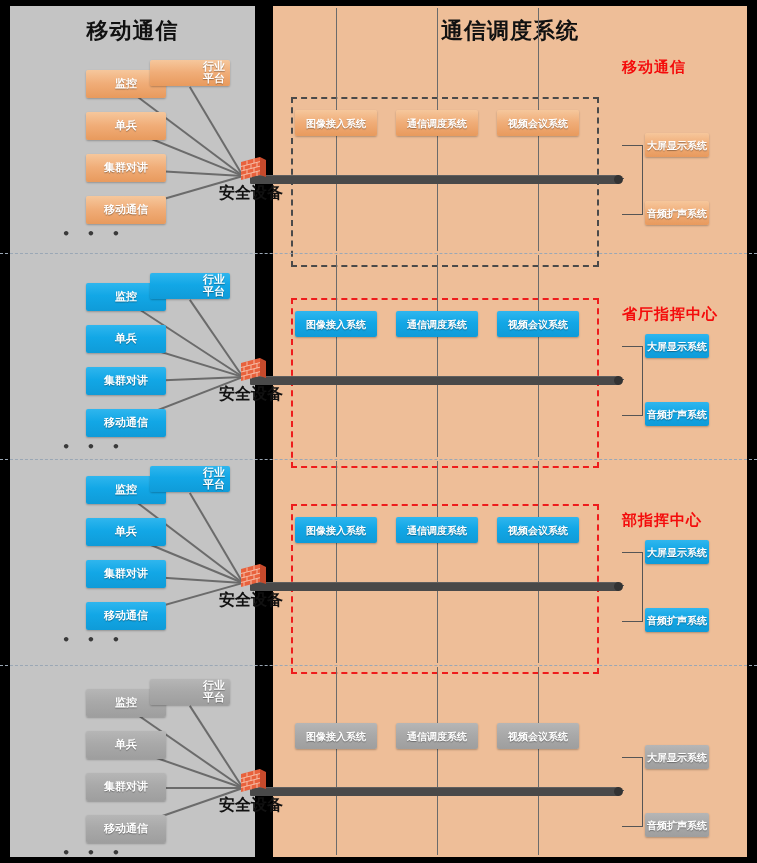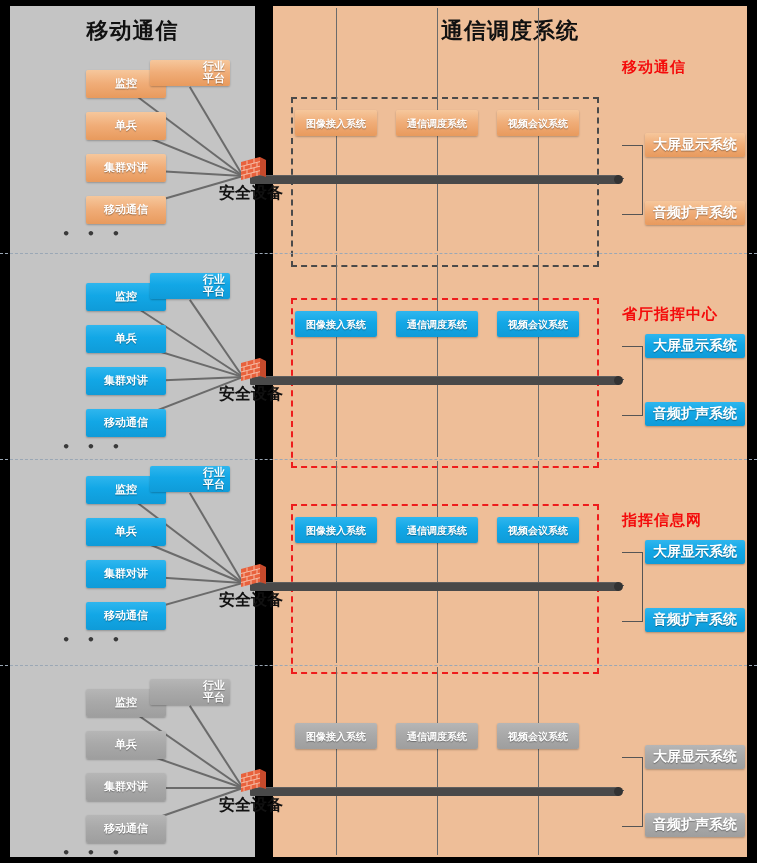--- a/index.html
+++ b/index.html
@@ -33,21 +33,21 @@
             box-shadow:0 1px 2px rgba(0,0,0,.25);}
   .t-gray  {background:linear-gradient(180deg,#b6b6b6 0%,#a9a9a9 45%,#9e9e9e 100%);
             box-shadow:0 1px 2px rgba(0,0,0,.25);}
 
   
   .lbox{width:80px;height:28px;margin-left:44px;}
   .lbox-wide{width:80px;height:26px;padding-left:48px;}
 
   
   .rbox{width:82px;height:26px;font-size:10px;}
-  .rout{width:100px;height:24px;font-size:14px;}
+  .rout{width:64px;height:24px;font-size:10px;}
 
   
   .conn{position:absolute;background:#6b6b6b;transform-origin:0 50%;
         height:1.6px;z-index:3;}
 
   
   .bus{position:absolute;height:9px;background:#494949;border-radius:1px;z-index:4;
        box-shadow:inset 0 1px 0 rgba(255,255,255,.12);}
   .bus-cap{position:absolute;width:9px;height:9px;border-radius:50%;
        background:#333;z-index:5;}
@@ -253,21 +253,21 @@
       <div class="group-frame gf-red" style="left: 291px; top: 504px; width: 308px; height: 170px;"></div>
       <div class="bus" style="left: 250px; top: 582px; width: 369px;"></div>
       <div class="bus-cap" style="left: 614px; top: 582px;"></div>
       <div class="node rbox t-blue" style="left: 295px; top: 517px;">图像接入系统</div>
       <div class="node rbox t-blue" style="left: 396px; top: 517px;">通信调度系统</div>
       <div class="node rbox t-blue" style="left: 497px; top: 517px;">视频会议系统</div>
       <div class="bracket" style="left: 622px; top: 552px; width: 20px; height: 68px;"></div>
       <div class="bracket-stub" style="left: 619px; top: 585px; width: 5px;"></div>
       <div class="node rout t-blue" style="left: 645px; top: 540px;">大屏显示系统</div>
       <div class="node rout t-blue" style="left: 645px; top: 608px;">音频扩声系统</div>
-      <div class="center-label" style="left: 622px; top: 511px;">指挥信息网</div>
+      <div class="center-label" style="left: 622px; top: 511px;">部指挥中心</div>
       <div class="vline" style="left: 336px; top: 667px; height: 188px;"></div>
       <div class="vline" style="left: 437px; top: 667px; height: 188px;"></div>
       <div class="vline" style="left: 538px; top: 667px; height: 188px;"></div>
       <div class="bus" style="left: 250px; top: 787px; width: 369px;"></div>
       <div class="bus-cap" style="left: 614px; top: 787px;"></div>
       <div class="node rbox t-gray" style="left: 295px; top: 723px;">图像接入系统</div>
       <div class="node rbox t-gray" style="left: 396px; top: 723px;">通信调度系统</div>
       <div class="node rbox t-gray" style="left: 497px; top: 723px;">视频会议系统</div>
       <div class="bracket" style="left: 622px; top: 757px; width: 20px; height: 68px;"></div>
       <div class="bracket-stub" style="left: 619px; top: 790px; width: 5px;"></div>

